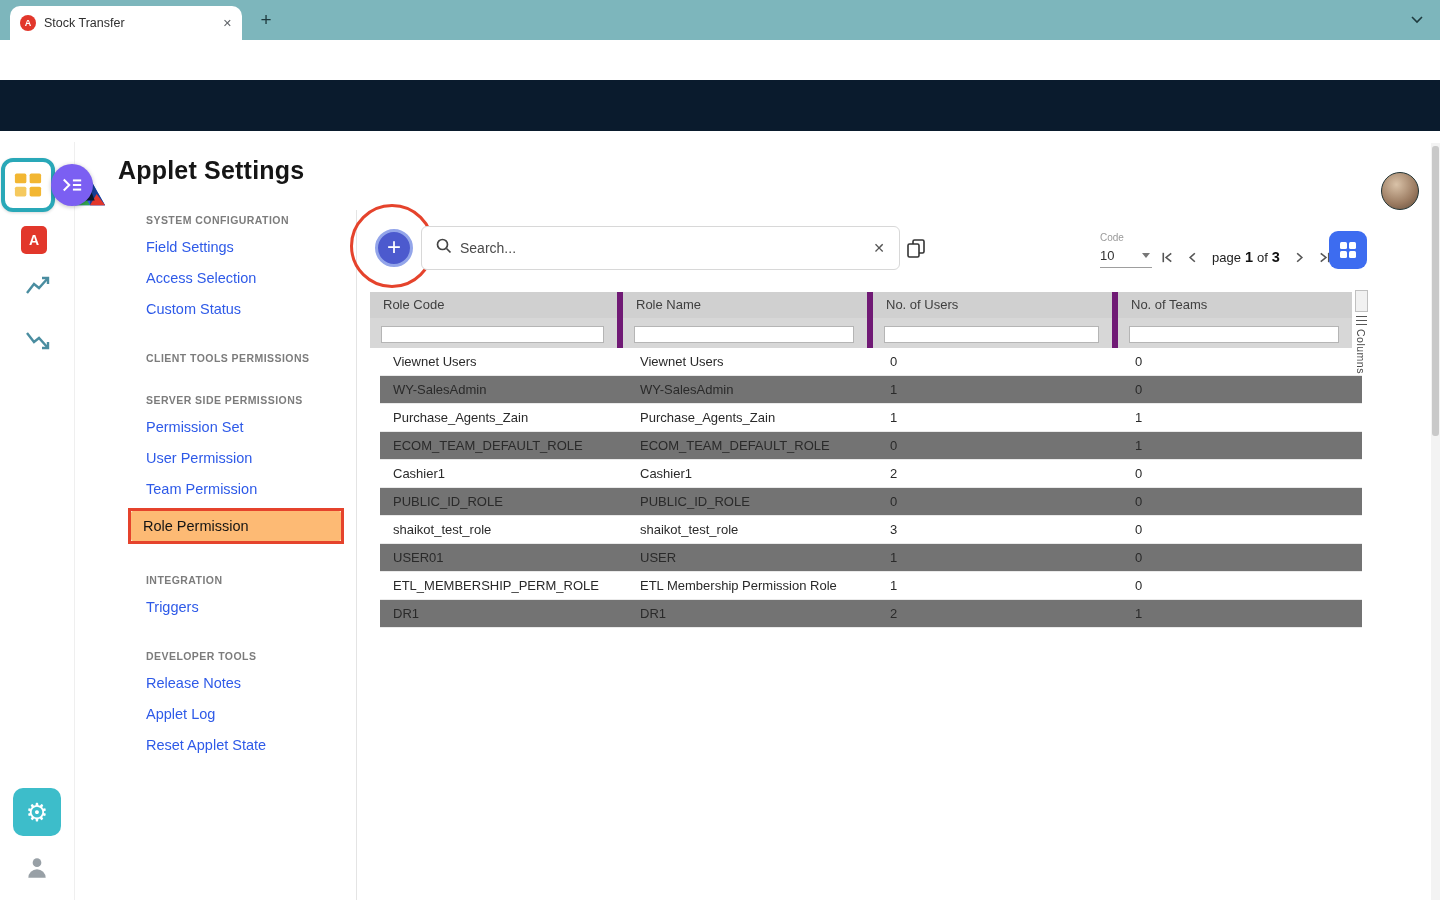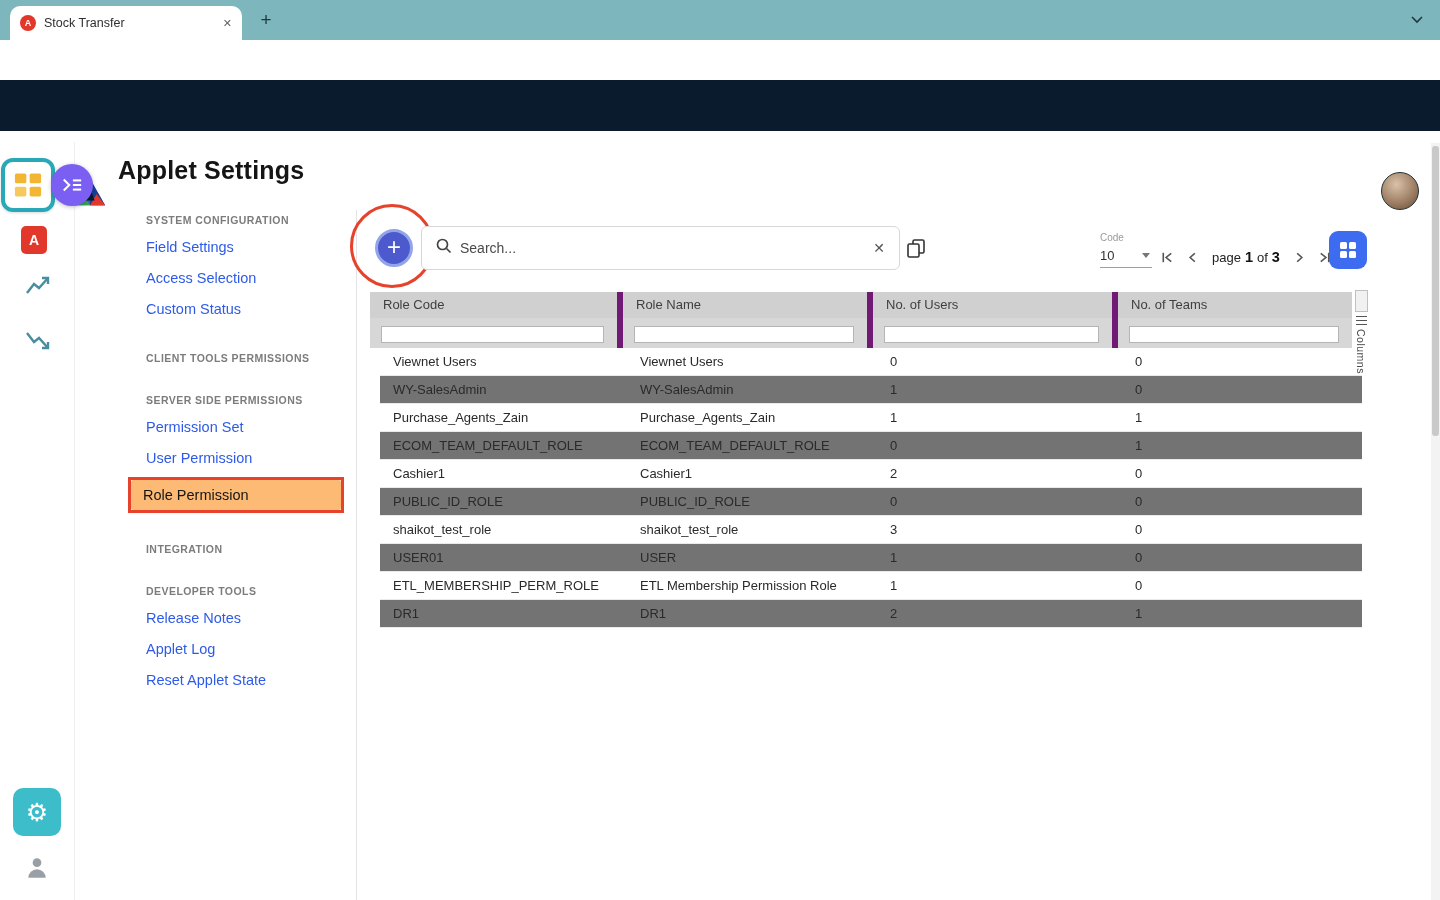--- a/index.html
+++ b/index.html
@@ -234,24 +234,26 @@
 
   <nav class="abs settings-nav">
       <div class="nav-section-title">SYSTEM CONFIGURATION</div>
       <div class="nav-item">Field Settings</div>
       <div class="nav-item">Access Selection</div>
       <div class="nav-item">Custom Status</div>
       <div class="nav-section-title">CLIENT TOOLS PERMISSIONS</div>
       <div class="nav-section-title">SERVER SIDE PERMISSIONS</div>
       <div class="nav-item">Permission Set</div>
       <div class="nav-item">User Permission</div>
+      <div class="nav-item">Team Permission</div>
       <div class="annotation-box">
         <div class="nav-item active">Role Permission</div>
       </div>
       <div class="nav-section-title">INTEGRATION</div>
+      <div class="nav-item">Triggers</div>
       <div class="nav-section-title">DEVELOPER TOOLS</div>
       <div class="nav-item">Release Notes</div>
       <div class="nav-item">Applet Log</div>
       <div class="nav-item">Reset Applet State</div>
     </nav>
 
   <div class="abs plus-btn">+</div>
   <div class="abs annotation-circle"></div>
 
   <div class="abs searchbox">

